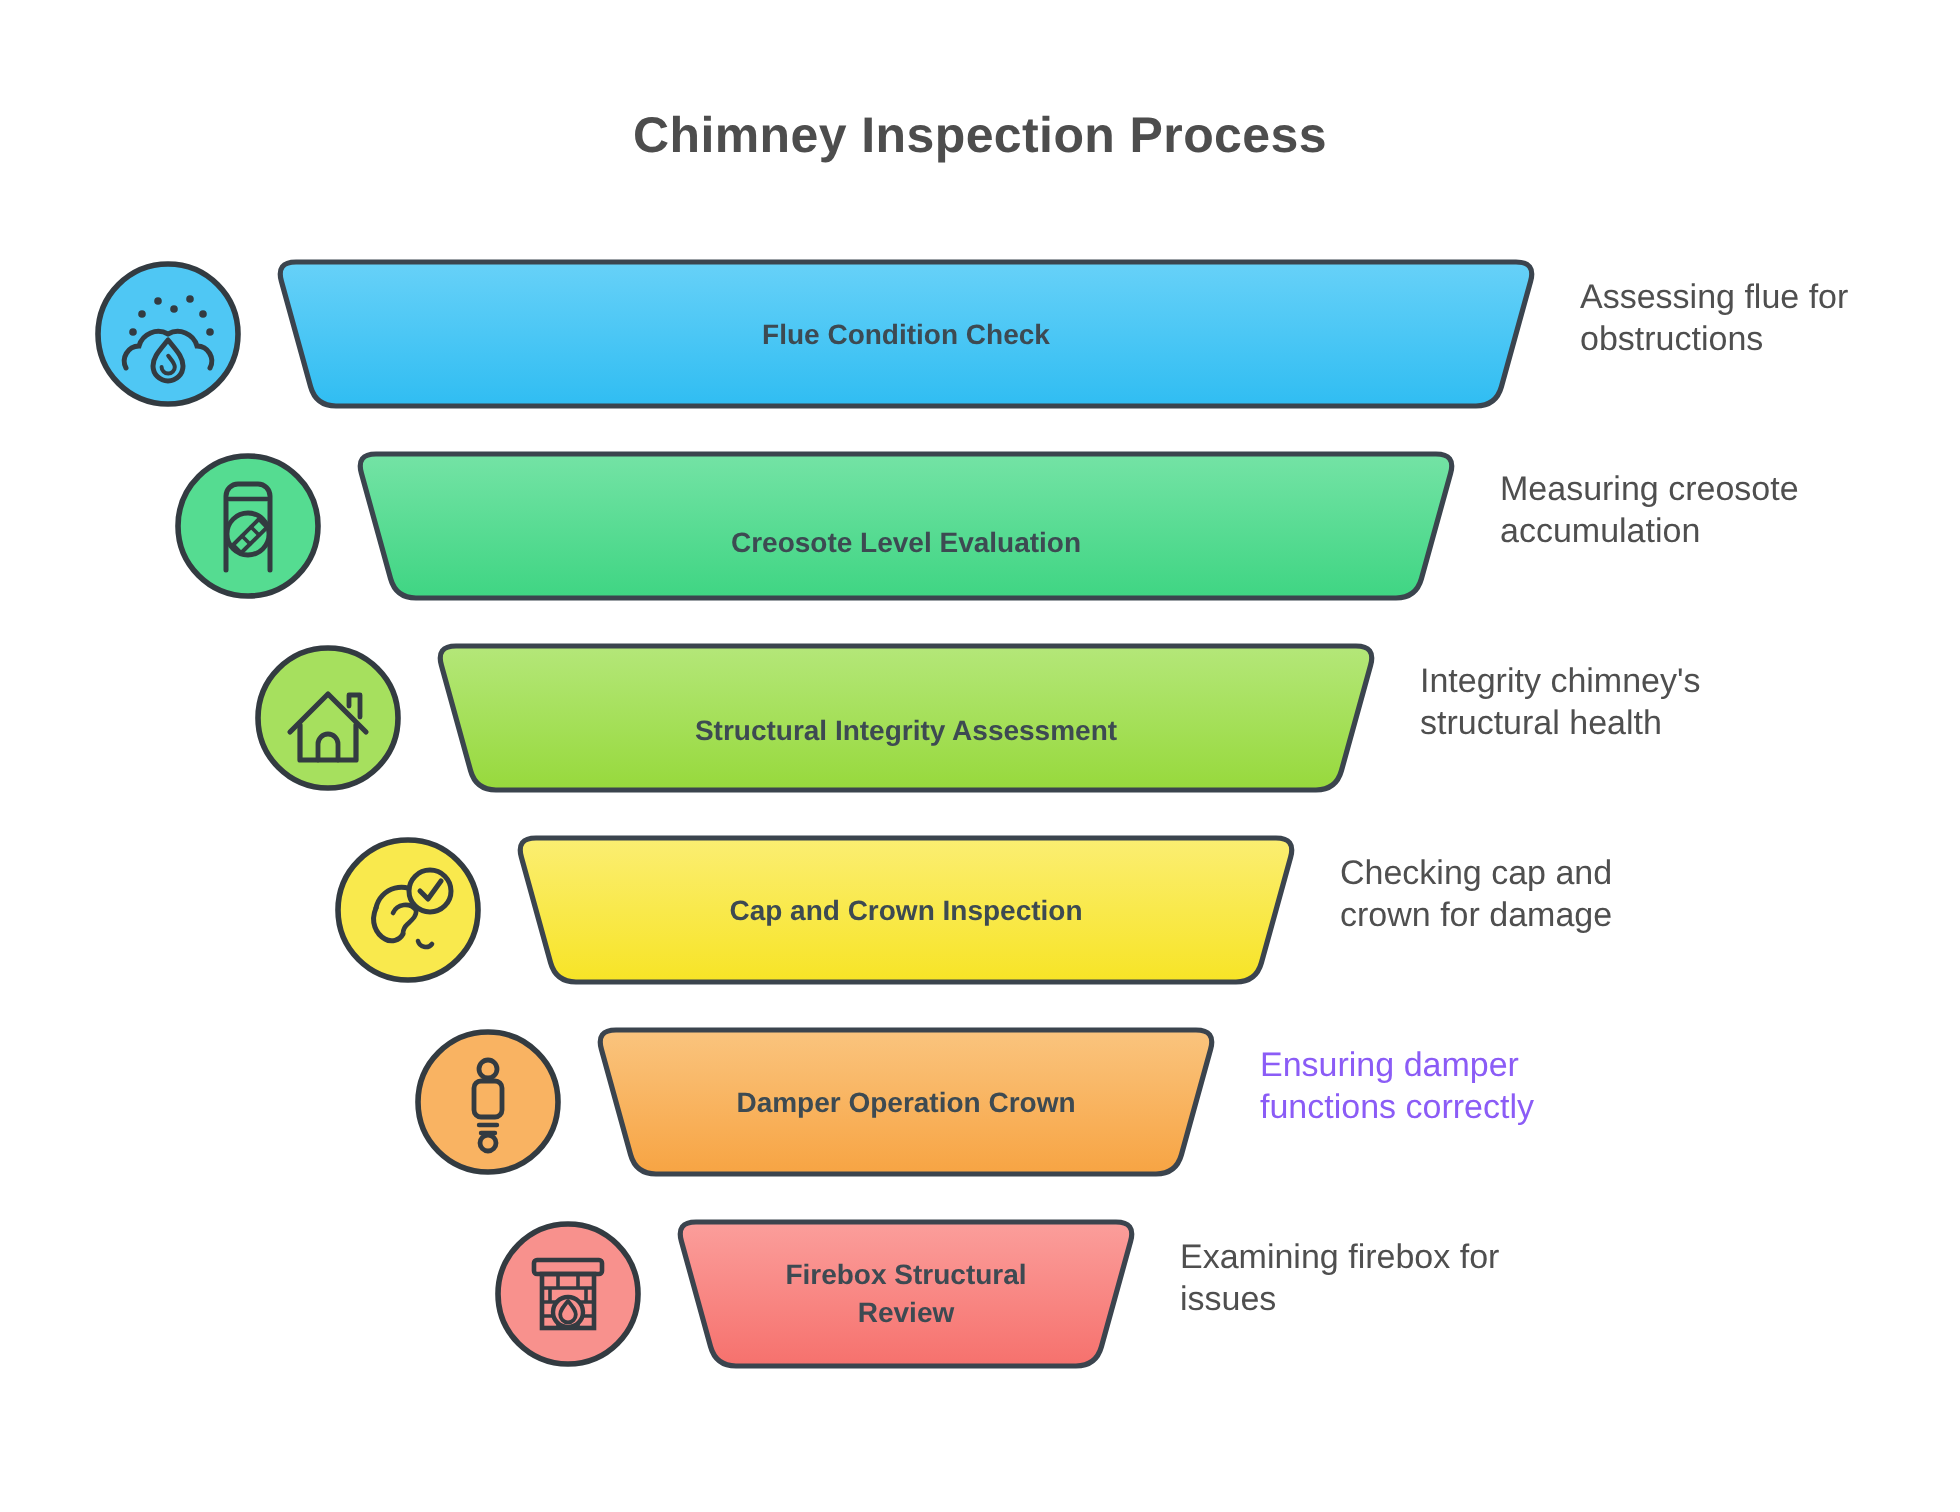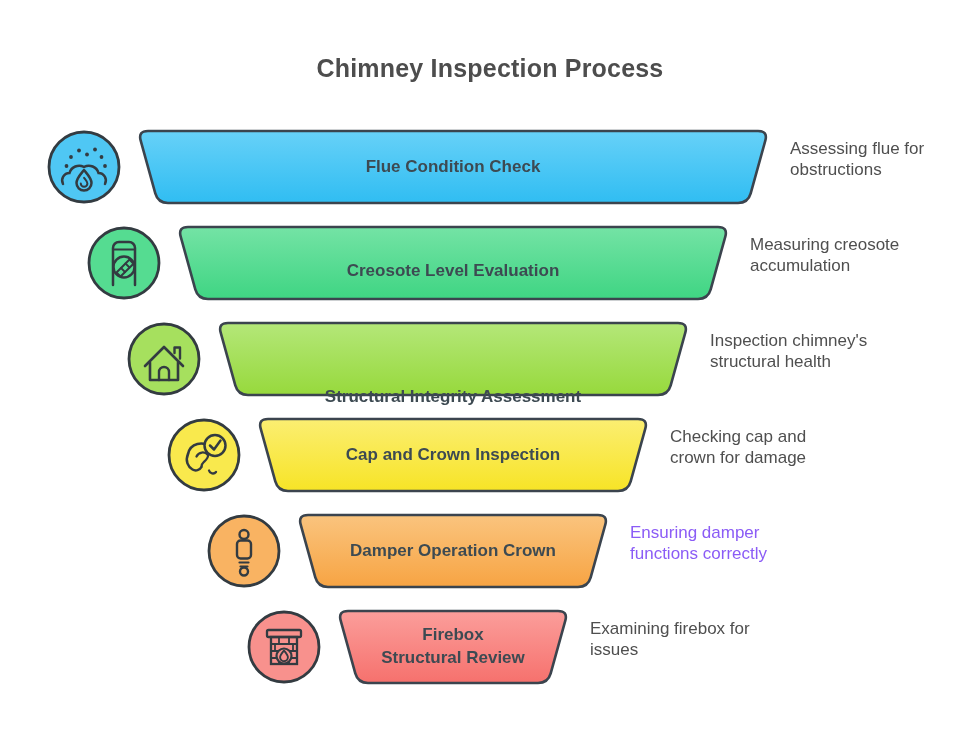--- a/index.html
+++ b/index.html
@@ -17,21 +17,21 @@
     font-size:25px;font-weight:bold;
     letter-spacing:.2px;
     margin:0;
   }
   .row-abs{position:absolute;}
   .seg-svg{display:block;}
   .seg-label{
     position:absolute;
     display:flex;align-items:center;justify-content:center;
     text-align:center;
-    font-size:17px;font-weight:bold;
+    font-size:14px;font-weight:bold;
     line-height:1.35;
     padding:0 42px;box-sizing:border-box;
   }
   .desc{
     position:absolute;
     font-size:17px;
     line-height:1.22;
     width:185px;
   }
   .icon-wrap{position:absolute;width:76px;height:76px;}
@@ -97,30 +97,30 @@
         <svg class="seg-svg" width="478" height="80">
       <defs>
             <linearGradient id="g2" x1="0" y1="0" x2="0" y2="1">
         <stop offset="0" stop-color="#b4e779"></stop>
               <stop offset="1" stop-color="#97d93c"></stop>
       </linearGradient>
           </defs>
       <path d="M6.7,13.6 Q4,4 14.0,4.0 L464.0,4.0 Q474,4 471.3,13.6 L456.7,66.4 Q454,76 444.0,76.0 L34.0,76.0 Q24,76 21.3,66.4 Z" fill="url(#g2)" stroke="#3b444e" stroke-width="2.6"></path>
     </svg>
       </div>
-      <div class="seg-label" style="left: 218px; top: 323px; width: 470px; height: 84px; color: rgb(61, 74, 82); margin-top: 32px;">Structural Integrity Assessment</div>
+      <div class="seg-label" style="left: 218px; top: 323px; width: 470px; height: 84px; color: rgb(61, 74, 82);">Structural Integrity Assessment</div>
       <div class="icon-wrap" style="left: 126px; top: 321px;"><svg width="76" height="76" viewBox="0 0 76 76">
        <circle cx="38" cy="38" r="35" fill="#a6e05e" stroke="#333b41" stroke-width="2.8"></circle>
 
     <path d="M19 45 L38 26 L57 45" fill="none" stroke="#333b41" stroke-width="2.6" stroke-linecap="round" stroke-linejoin="round"></path>
     <path d="M48.5 32 V26.5 h5.5 V37.5" fill="none" stroke="#333b41" stroke-width="2.4" stroke-linecap="round" stroke-linejoin="round"></path>
     <path d="M24 41.5 V59 H52 V41.5" fill="none" stroke="#333b41" stroke-width="2.6" stroke-linecap="round" stroke-linejoin="round"></path>
     <path d="M33 59 V51 a5 5 0 0 1 10 0 V59" fill="none" stroke="#333b41" stroke-width="2.4" stroke-linecap="round"></path>
      </svg></div>
-      <div class="desc" style="left: 710px; top: 331px; color: rgb(79, 79, 79);">Inspection chimney's structural health</div>
+      <div class="desc" style="left: 710px; top: 331px; color: rgb(79, 79, 79);">Integrity chimney's structural health</div>
       <div class="row-abs" style="left: 254px; top: 415px;">
         <svg class="seg-svg" width="398" height="80">
       <defs>
             <linearGradient id="g3" x1="0" y1="0" x2="0" y2="1">
         <stop offset="0" stop-color="#fbee72"></stop>
               <stop offset="1" stop-color="#f7e426"></stop>
       </linearGradient>
           </defs>
       <path d="M6.7,13.6 Q4,4 14.0,4.0 L384.0,4.0 Q394,4 391.3,13.6 L376.7,66.4 Q374,76 364.0,76.0 L34.0,76.0 Q24,76 21.3,66.4 Z" fill="url(#g3)" stroke="#3b444e" stroke-width="2.6"></path>
     </svg>

